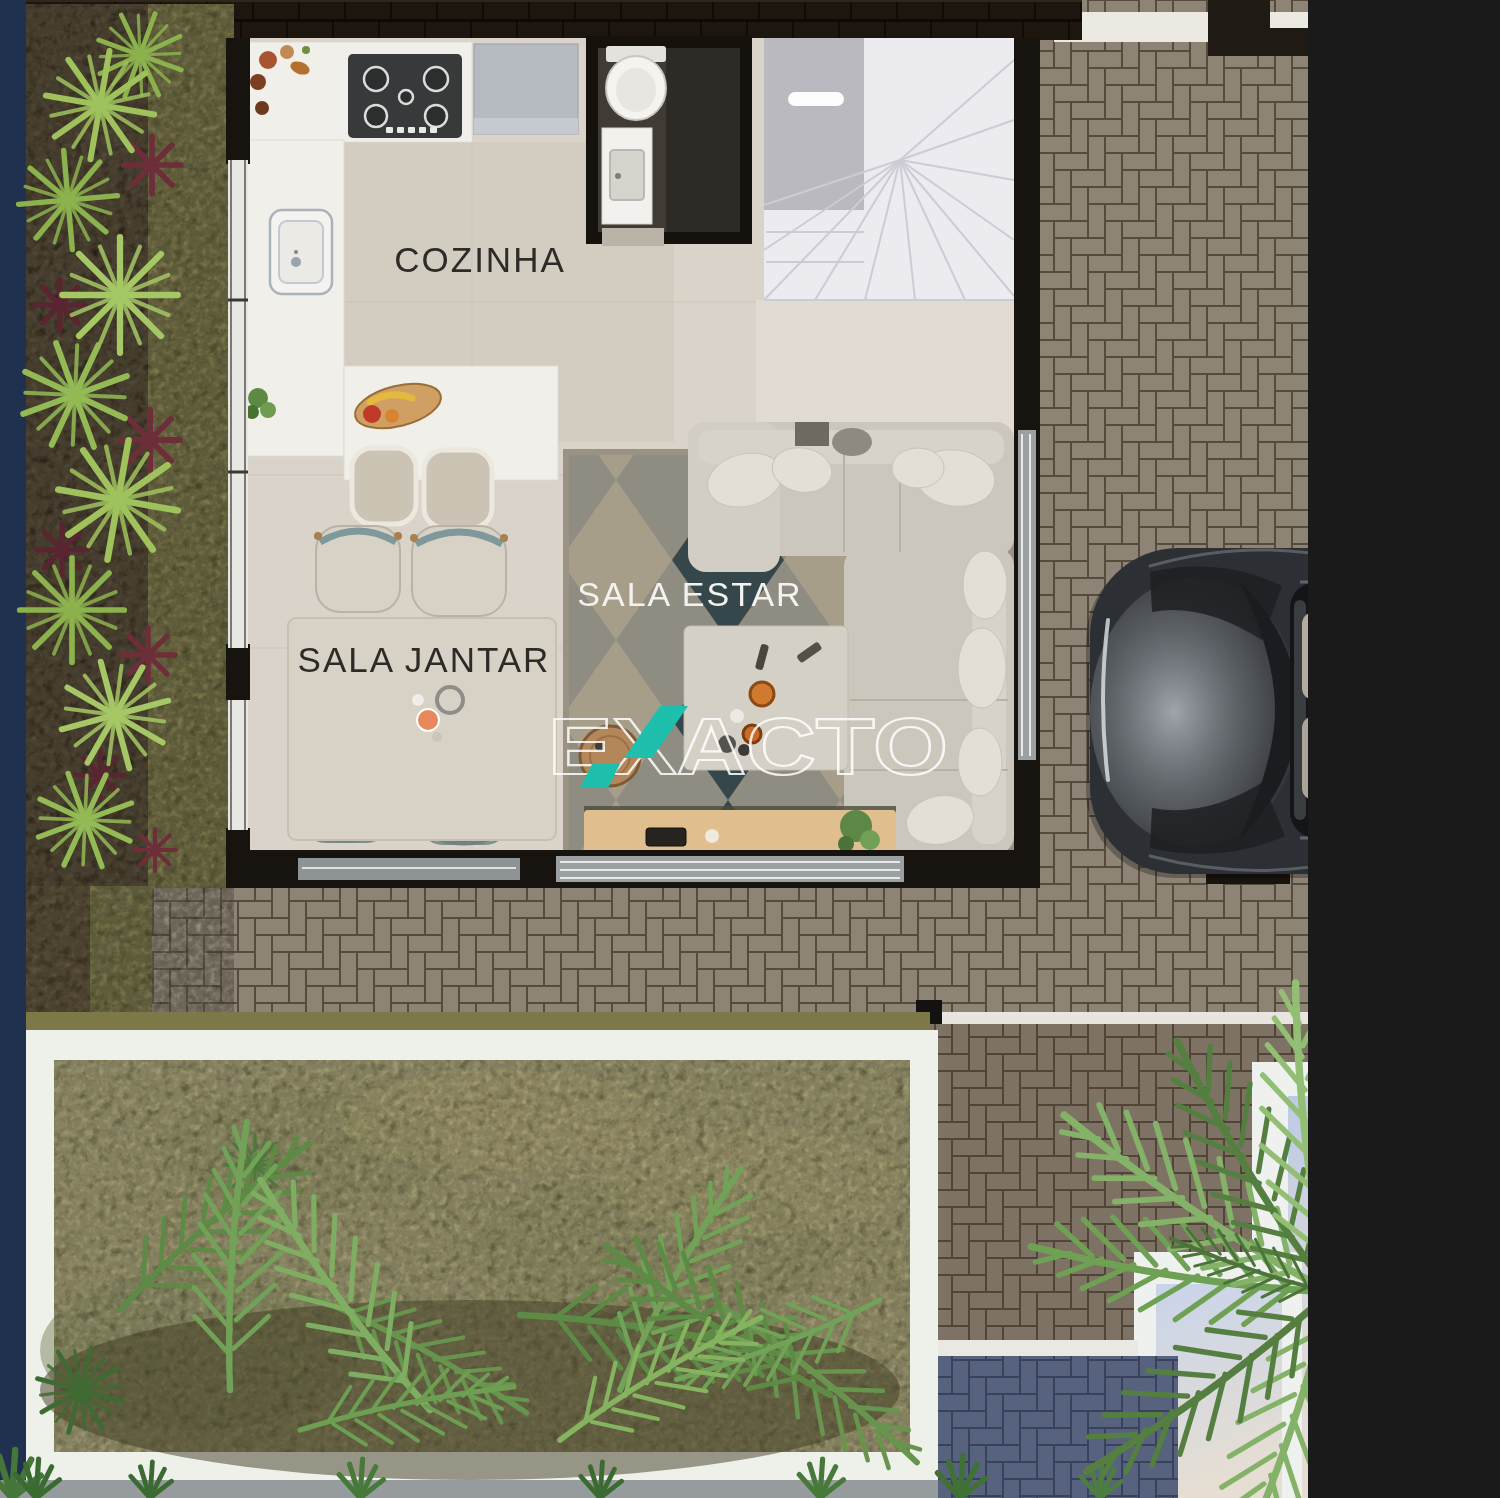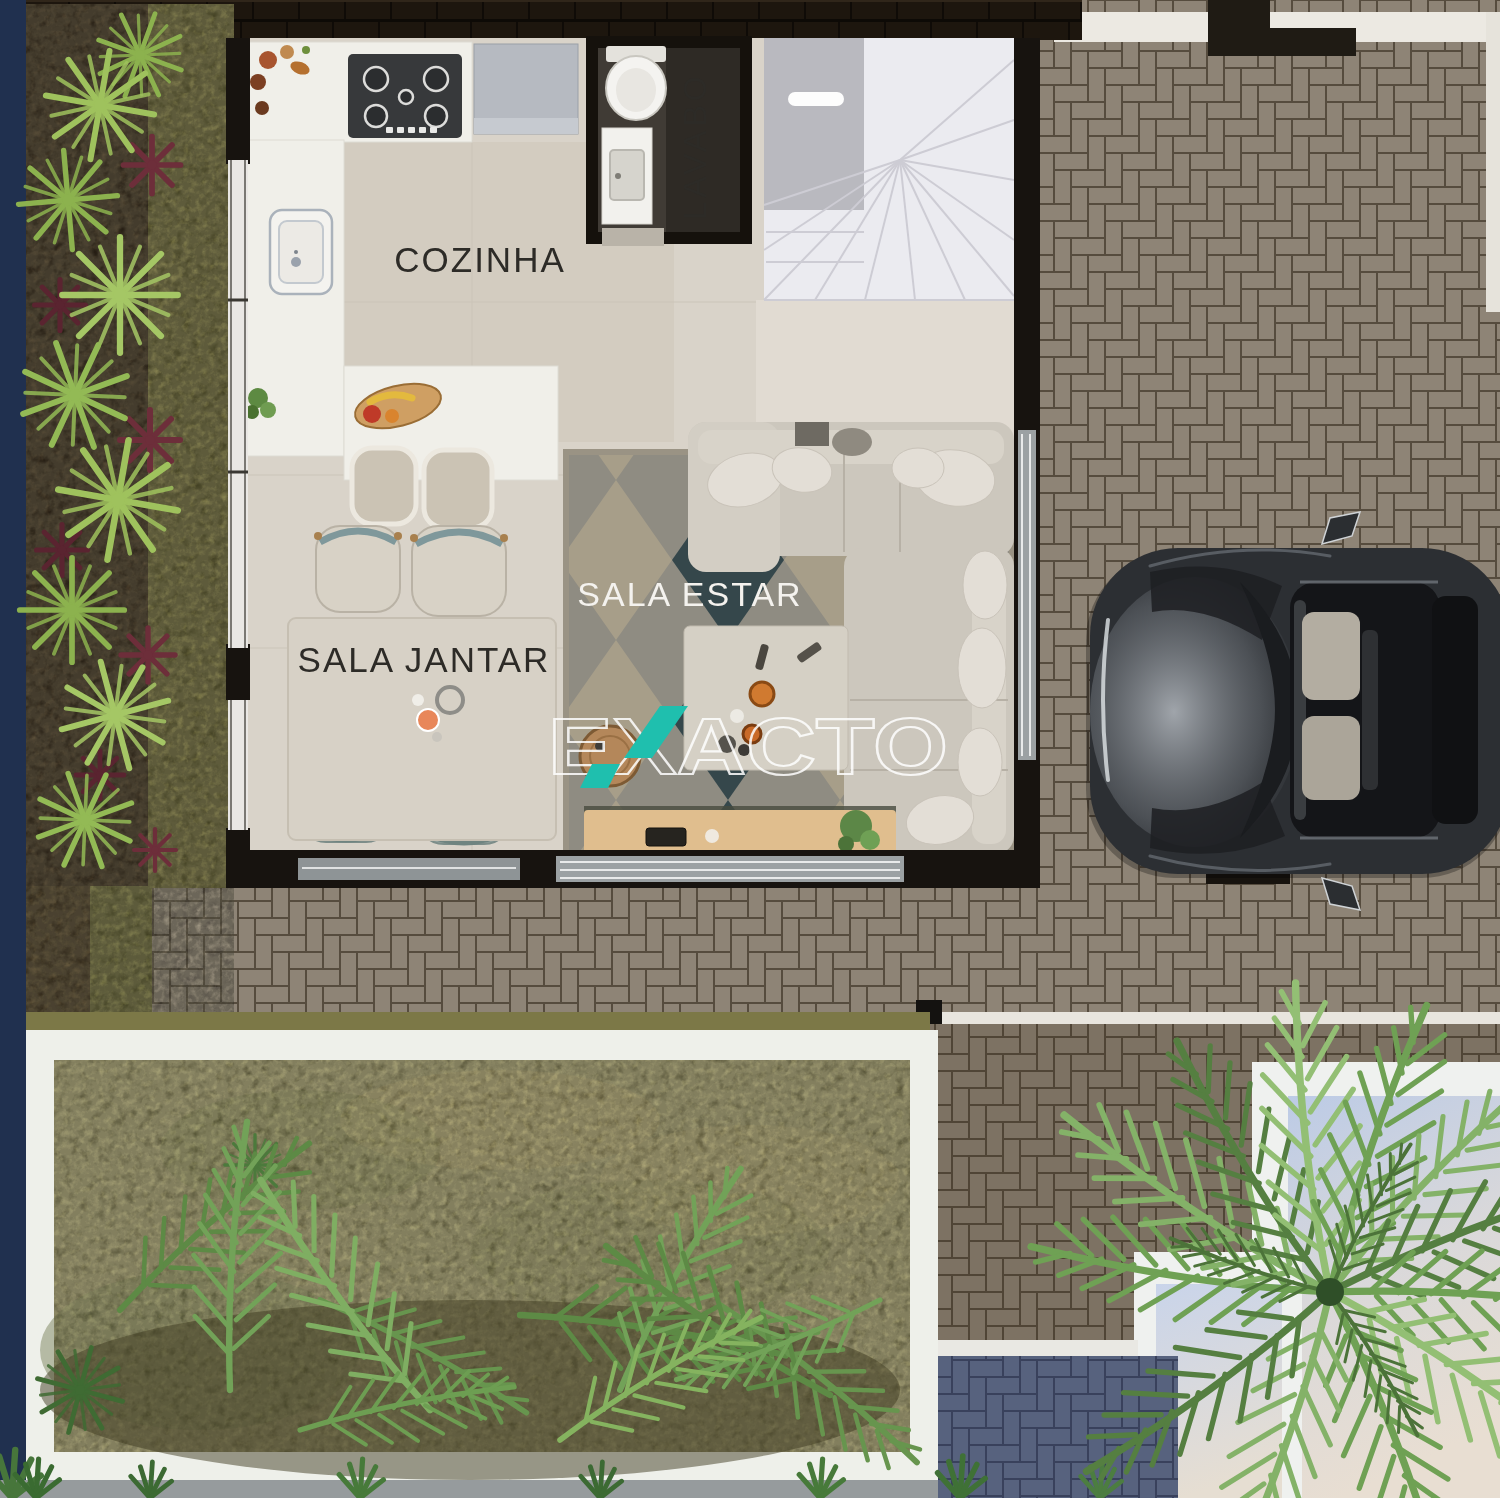--- a/index.html
+++ b/index.html
@@ -1,16 +1,16 @@
 <!DOCTYPE html>
 <html><head>
 <meta charset="utf-8">
 <style>
   body{margin:0;background:#1a1a1a}
-  .stage{position:relative;width:1500px;height:1498px;overflow:hidden;
+  .stage{position:relative;width:1308px;height:1498px;overflow:hidden;
          font-family:"Liberation Sans",sans-serif;background:#84cc16}
   svg{display:block}
   text{font-family:"Liberation Sans",sans-serif}
   .room-label{fill:#2d2b27;font-size:35px;letter-spacing:2px}
   .room-label-light{fill:#f4f2ee;font-size:34px;letter-spacing:2px}
   .wm-text{fill:none;stroke-width:2.1px;font-size:80px;font-weight:bold;opacity:.85}
 </style>
 </head>
 <body>
 

